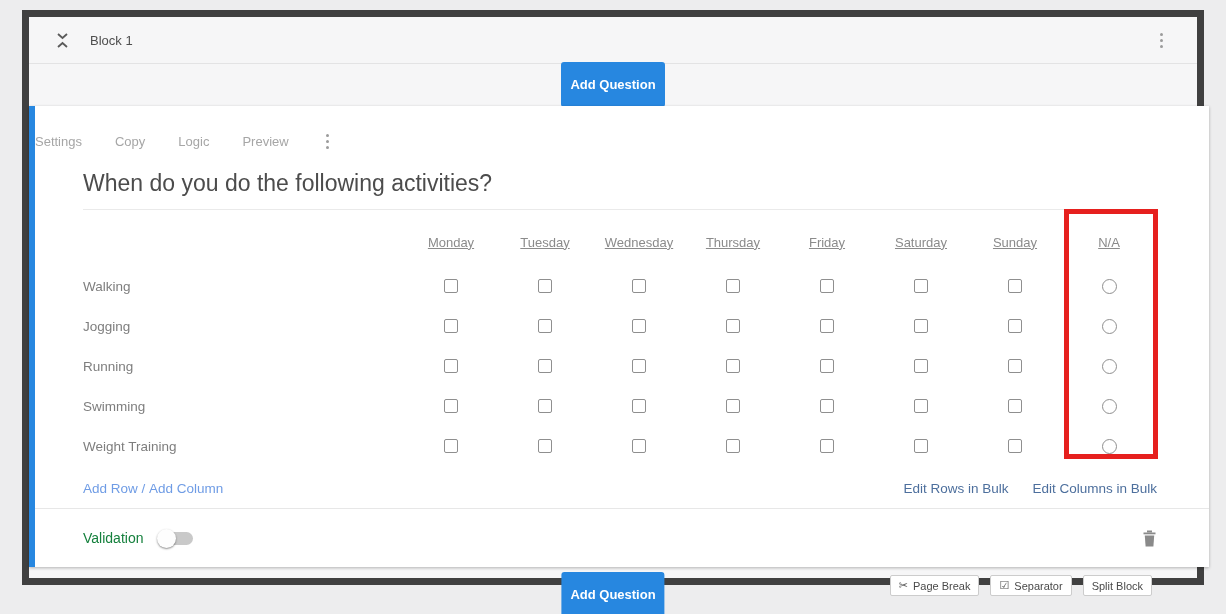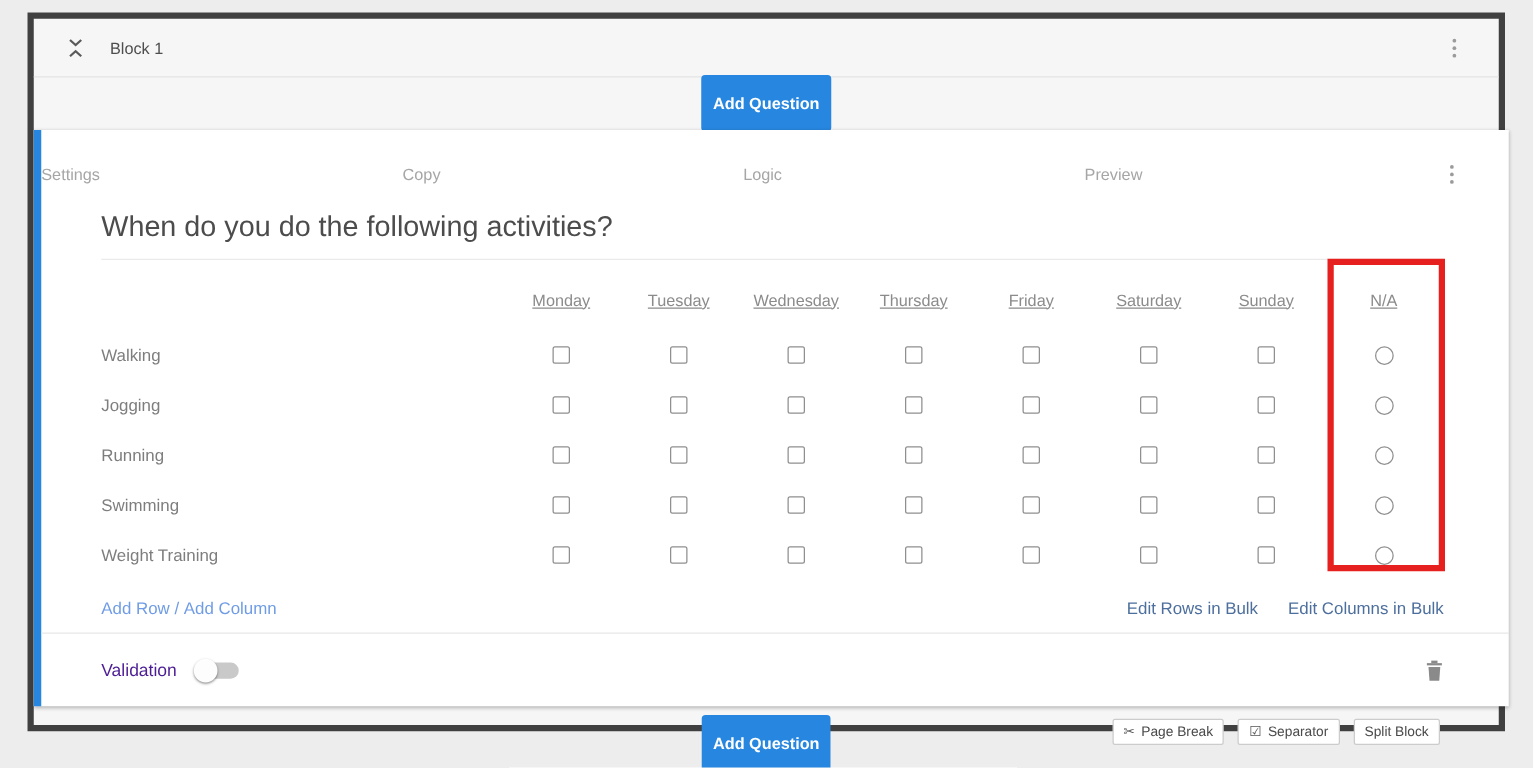--- a/index.html
+++ b/index.html
@@ -9,21 +9,21 @@
     background: #ededee;
     font-family: "Liberation Sans", sans-serif;
     overflow: hidden;
   }
 
   
   .block {
     position: absolute; left: 22px; top: 10px;
     width: 1182px; height: 575px;
     background: #f6f6f7;
-    border: 5px solid #404040;
+    border: 7px solid #404040;
   }
   .block-header {
     height: 47px;
     border-bottom: 1px solid #e3e3e4;
     display: flex; align-items: center;
     padding: 0 30px 0 27px;
   }
   .block-title { font-size: 13px; color: #4e4e4e; margin-left: 21px; }
 
   .collapse-btn { display: inline-flex; cursor: pointer; }
@@ -43,22 +43,22 @@
 
   
   .card {
     position: absolute; left: 0; top: 89px;
     width: 1180px; height: 461px;
     background: #fff;
     border-left: 6px solid var(--accent-blue, #2787e0);
     box-shadow: 0 1px 3px rgba(0,0,0,.28);
   }
   .card-toolbar {
-    display: flex; justify-content: space-between; align-items: center;
-    gap: 0; padding: 24px 40px 0 0;
+    display: flex; justify-content: flex-start; align-items: center;
+    gap: 33px; padding: 24px 40px 0 0;
     font-size: 13px; color: #a6a6a6;
   }
   .card-toolbar span { cursor: pointer; }
 
   .q-title {
     margin: 17px 52px 0 48px; padding-bottom: 12px;
     border-bottom: 1px solid #eaeaea;
     font-size: 23px; color: #4c4c4c; font-weight: normal;
     cursor: text;
   }
@@ -94,21 +94,21 @@
   .links-right { margin-left: auto; display: flex; gap: 24px; }
   .link-dark { color: var(--link-blue-dark, #4d6f9d); cursor: pointer; }
 
   
   .validation-bar {
     position: absolute; left: 0; right: 0; bottom: 0; height: 59px;
     border-top: 1px solid #e7e7e7;
     display: flex; align-items: center;
     padding: 0 52px 0 48px;
   }
-  .validation-label { font-size: 14px; color: #4c1d95; }
+  .validation-label { font-size: 14px; color: #15803d; }
   .toggle { position: relative; width: 34px; height: 13px; margin-left: 16px;
     background: #c9c9c9; border-radius: 7px; cursor: pointer; }
   .toggle .knob {
     position: absolute; left: -2px; top: -3px; width: 19px; height: 19px;
     background: #fdfdfd; border-radius: 50%;
     box-shadow: 0 1px 2px rgba(0,0,0,.45);
   }
   .trash-btn { margin-left: auto; cursor: pointer; display: inline-flex; }
 
   

